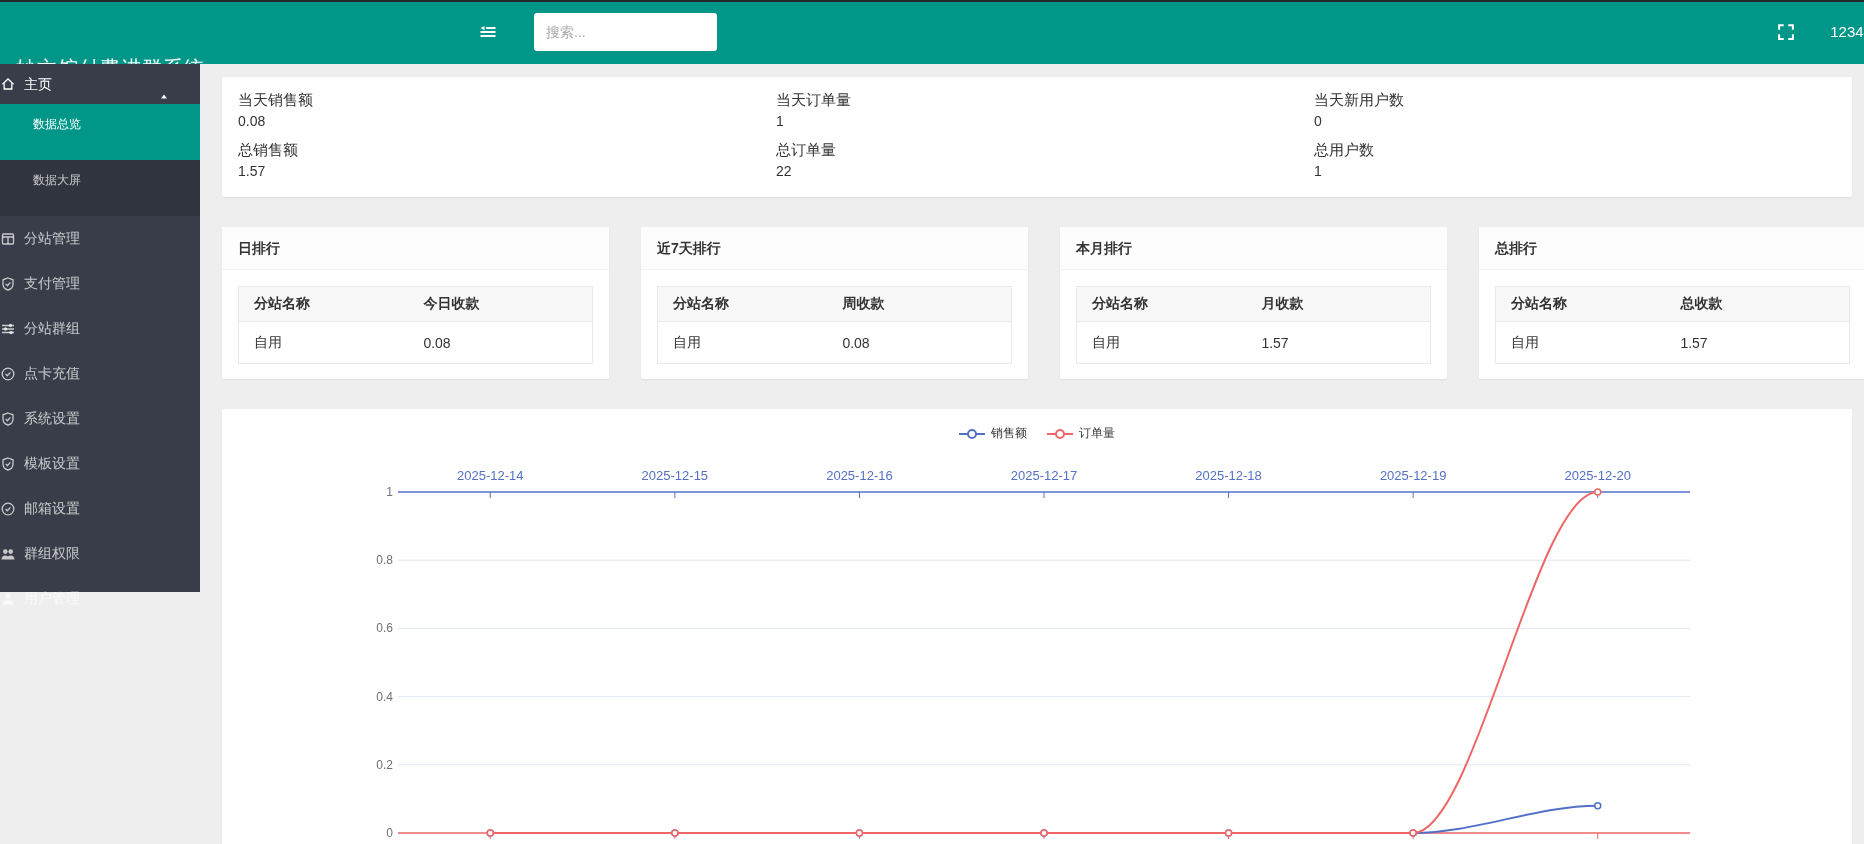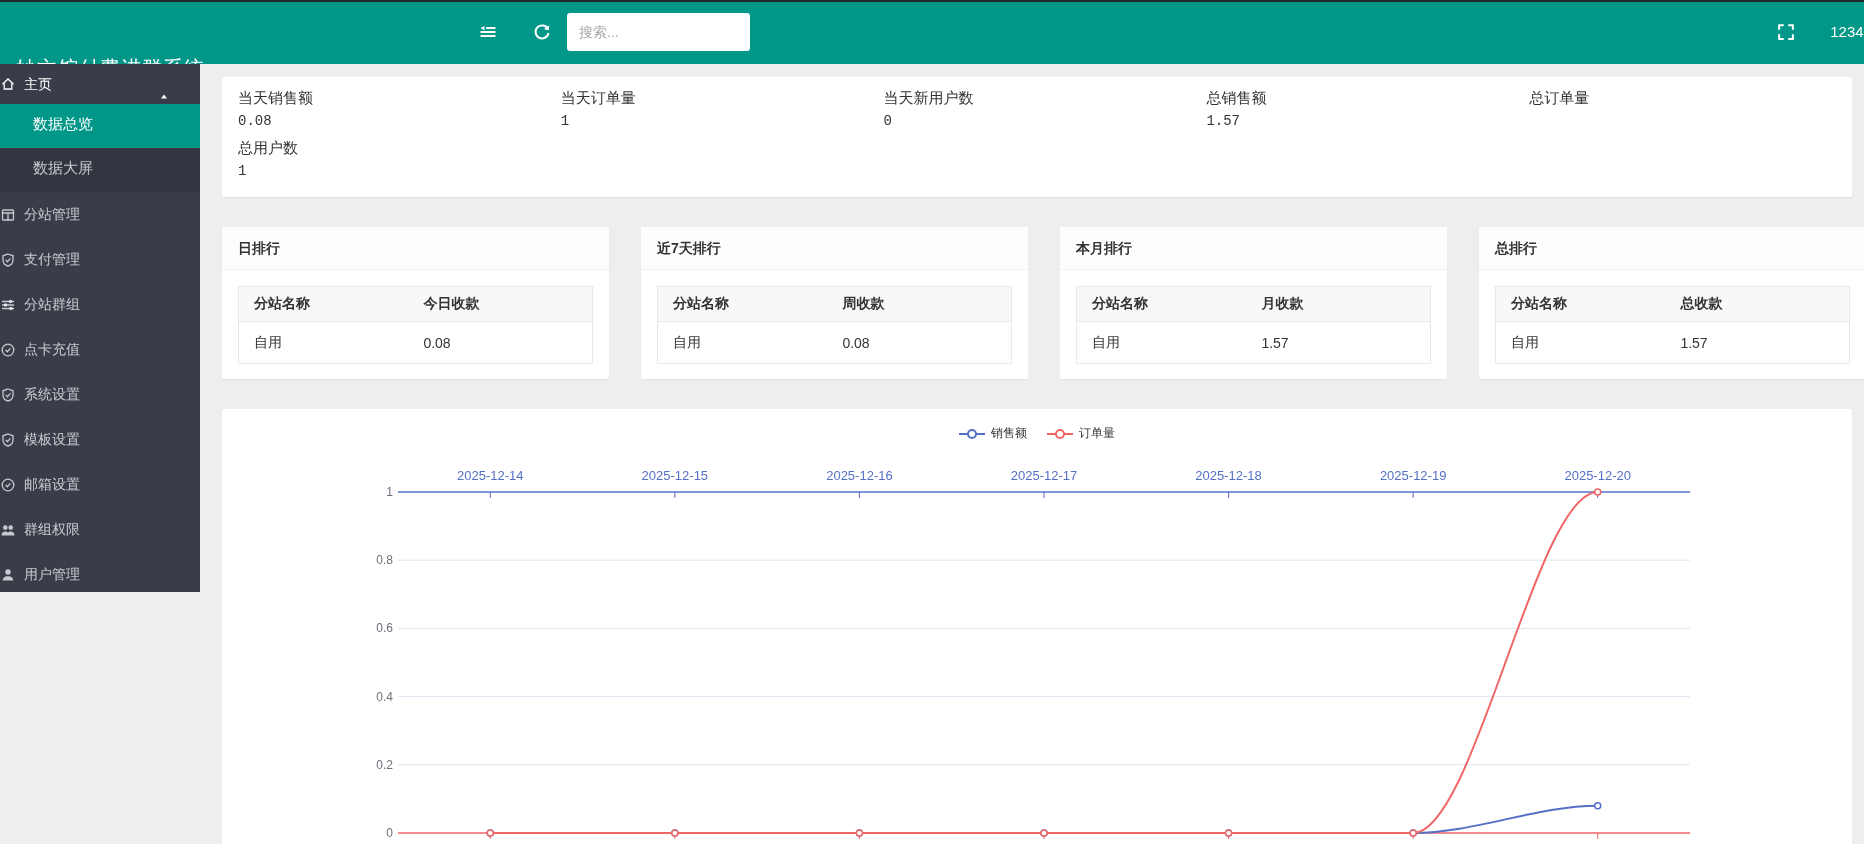--- a/index.html
+++ b/index.html
@@ -7,37 +7,37 @@
   body { position:relative; background:#eeeeee; font-family:"Liberation Sans","DejaVu Sans",sans-serif; color:#333; }
   .top-edge { position:absolute; top:0; left:0; right:0; height:2px; background:#23262b; z-index:30; }
   
   .topbar { position:absolute; top:0; left:0; right:0; height:64px; background:#009688; z-index:20; overflow:hidden; }
   .brand { position:absolute; left:16px; top:0; line-height:64px; font-size:20px; font-weight:normal; color:#ffffff; letter-spacing:1px;margin-top:36px; }
   .icon-btn { position:absolute; width:20px; height:20px; color:#fff; cursor:pointer; }
   .icon-btn svg { width:20px; height:20px; stroke:currentColor; stroke-width:1.6; fill:none; }
   #collapseBtn { left:478px; top:22px; }
   #refreshBtn  { left:532px; top:22px; }
   #fullscreenBtn { right:68px; top:22px; }
-  .search-box { position:absolute; left:567px; top:13px; width:183px; height:38px; background:#fff; border:none; border-radius:3px; padding:0 12px; font-size:14px; color:#333; font-family:inherit; }
+  .search-box { position:absolute; left:534px; top:13px; width:183px; height:38px; background:#fff; border:none; border-radius:3px; padding:0 12px; font-size:14px; color:#333; font-family:inherit; }
   .search-box::placeholder { color:#a8a8a8; }
   .username { position:absolute; right:-8px; top:0; line-height:64px; font-size:15px; color:#fff; cursor:pointer; }
   
   .sidebar { position:absolute; top:64px; left:0; width:200px; height:528px; background:#393D49; z-index:10; }
   .nav-item { height:45px; line-height:45px; display:flex; align-items:center; font-size:14px; color:rgba(255,255,255,.72); cursor:pointer; position:relative; }
   .nav-item.parent { height:40px; line-height:40px; color:#fff; }
   .nav-icon { width:16px; height:16px; margin-right:8px; display:inline-flex; }
   .nav-icon svg { width:16px; height:16px; stroke:currentColor; stroke-width:1.3; fill:none; }
   .nav-caret { position:absolute; right:30px; top:50%; margin-top:-6px; width:12px; height:12px; }
   .nav-caret svg { width:12px; height:12px; }
-  .sub-item { height:44px; line-height:40px; padding-left:33px; font-size:15px; color:rgba(255,255,255,.72); background:#313540; cursor:pointer; }
+  .sub-item { height:56px; line-height:40px; padding-left:33px; font-size:12px; color:rgba(255,255,255,.72); background:#313540; cursor:pointer; }
   .sub-item.active { background:#009688; color:#fff; }
   
   .main { position:absolute; left:200px; top:64px; right:0; bottom:0; padding:13px 12px 0 22px; overflow:hidden; }
   .card { background:#fff; border-radius:2px; box-shadow:0 1px 2px rgba(0,0,0,.06); }
-  .stats-card { height:120px; display:grid; grid-template-columns:repeat(5,1fr); grid-template-rows:1fr 1fr; padding:12px 0 8px 16px;font-family:Liberation Mono, monospace; }
+  .stats-card { height:120px; display:grid; grid-template-columns:repeat(3,1fr); grid-template-rows:1fr 1fr; padding:12px 0 8px 16px; }
   .stat-label { font-size:15px; color:#333; line-height:22px; }
   .stat-value { font-size:14px; color:#333; line-height:20px; }
   .cards-row { margin-top:30px; display:flex; gap:32px; width:1650px; }
   .rank-card { width:387px; flex:0 0 387px; height:152px; }
   .rank-header { height:43px; line-height:42px; padding:0 16px; border-bottom:1px solid #f2f2f2; font-size:14px; font-weight:bold; color:#333; background:#fdfdfd; }
   .rank-body { padding:16px; }
   .rank-table { width:100%; border-collapse:collapse; border:1px solid #e9e9e9; table-layout:fixed; }
   .rank-table th { width:48%; height:35px; background:#f8f8f8; border-bottom:1px solid #e9e9e9; text-align:left; padding-left:15px; font-size:14px; font-weight:bold; color:#333;margin-top:23px; }
   .rank-table th + th { width:52%; }
   .rank-table td { height:42px; padding-left:15px; font-size:14px; color:#333; }
@@ -182,20 +182,21 @@
       <div>
         <div class="stat-label">当天新用户数</div>
         <div class="stat-value">0</div>
       </div>
       <div>
         <div class="stat-label">总销售额</div>
         <div class="stat-value">1.57</div>
       </div>
       <div>
         <div class="stat-label">总订单量</div>
+        <div class="stat-value">22</div>
       </div>
       <div>
         <div class="stat-label">总用户数</div>
         <div class="stat-value">1</div>
       </div>
     </div>
   <div class="cards-row" id="cardsRow">
       <div class="card rank-card">
         <div class="rank-header">日排行</div>
         <div class="rank-body">

